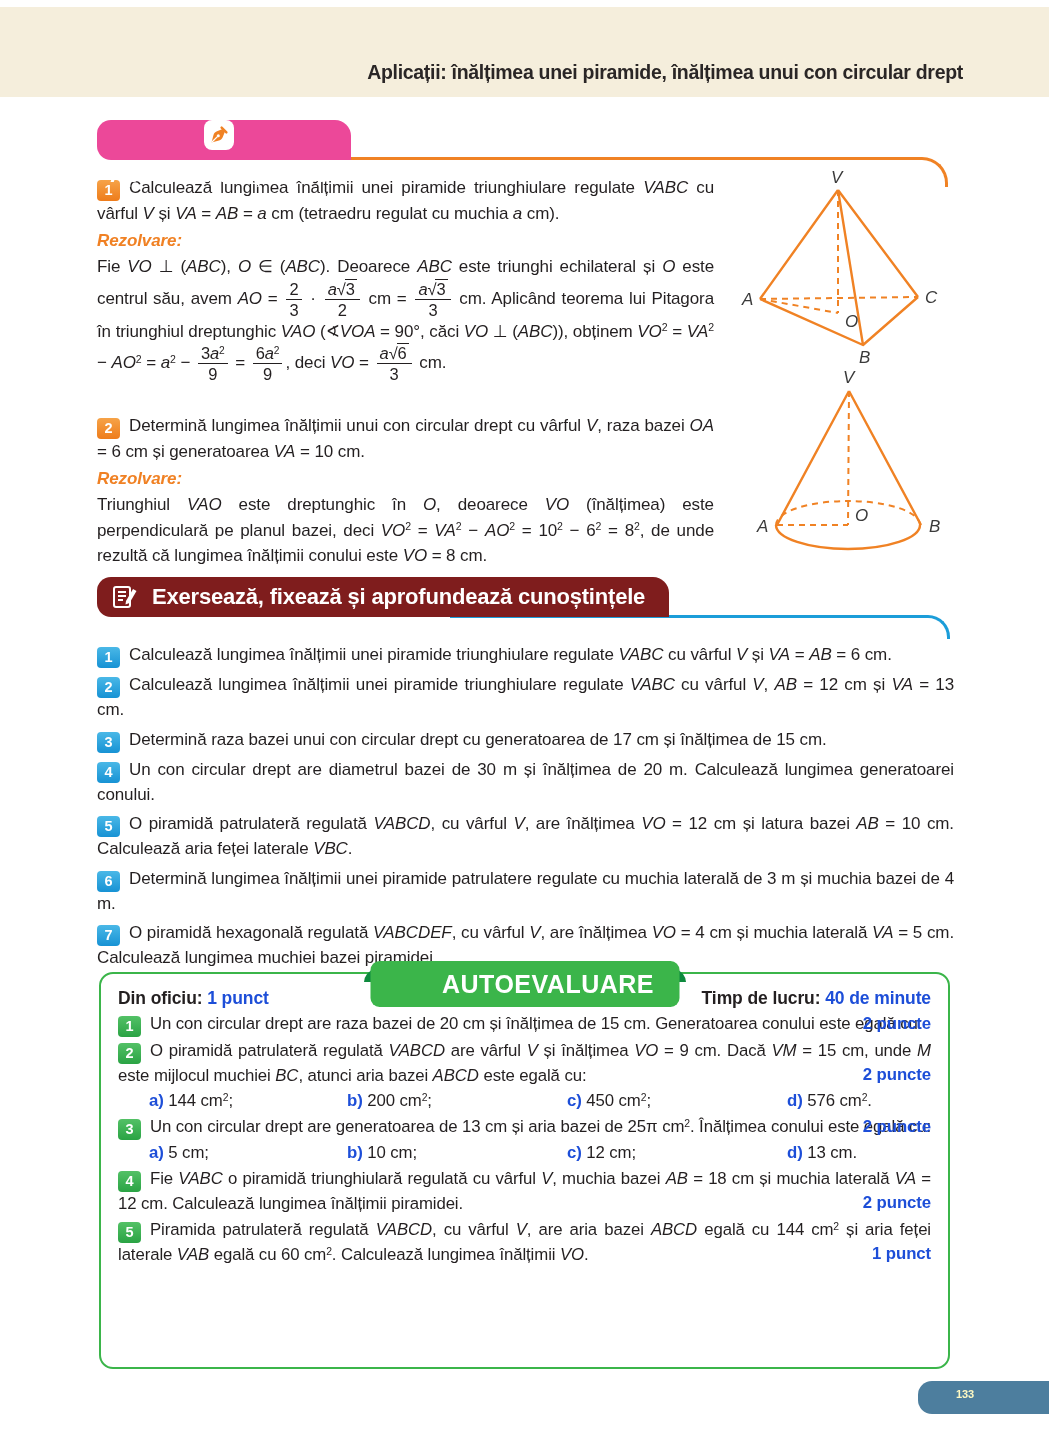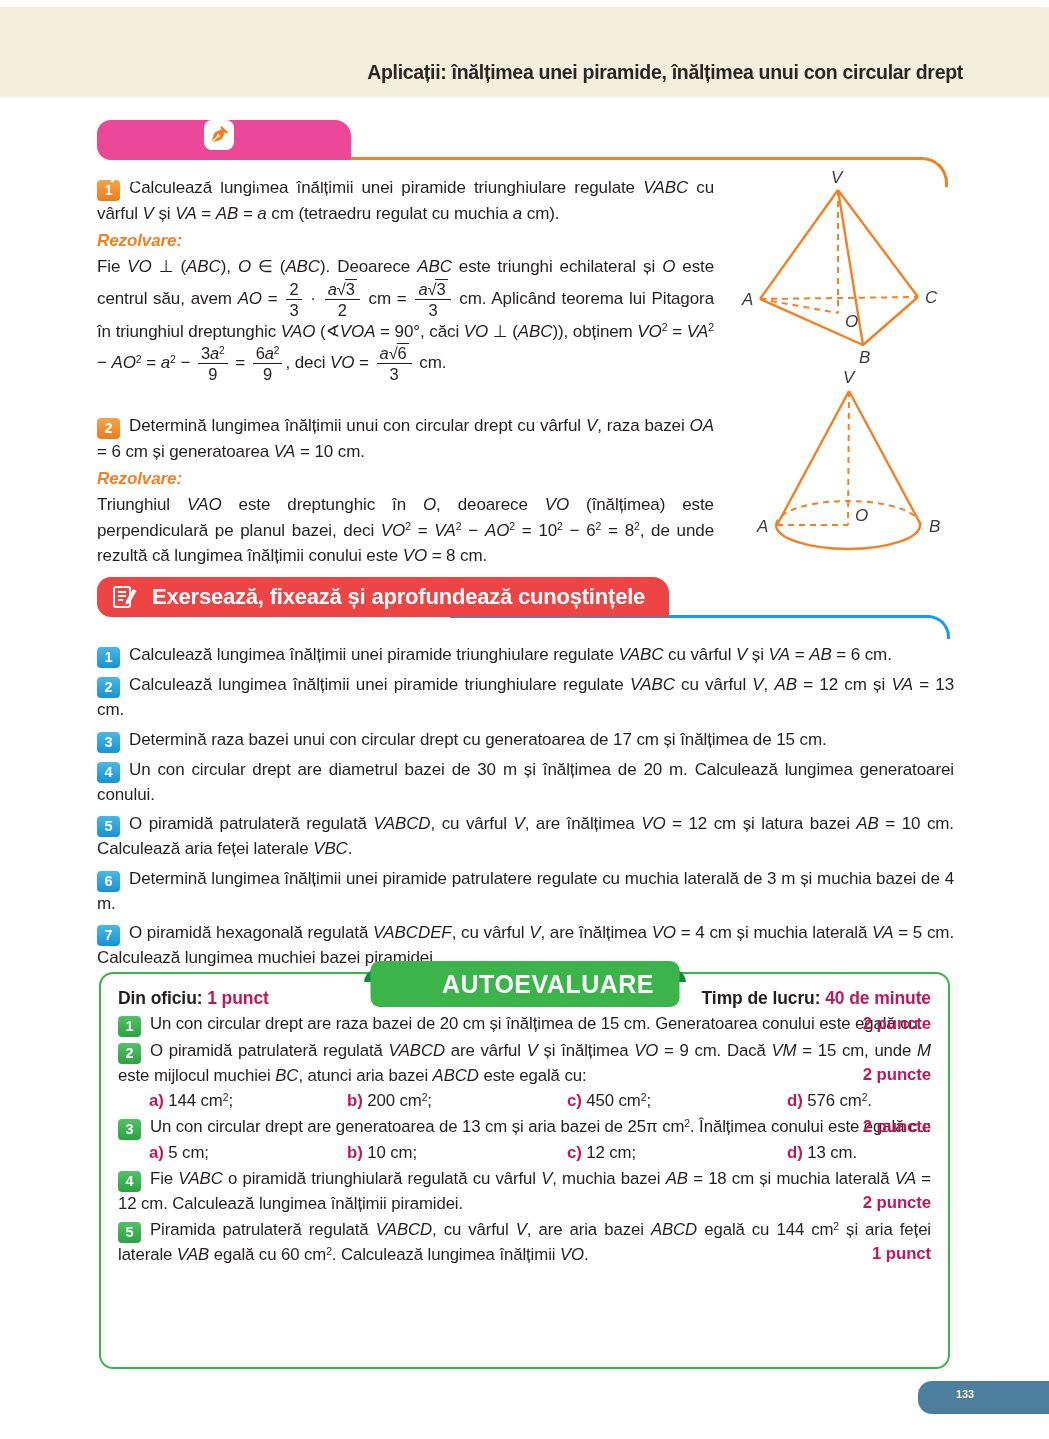--- a/index.html
+++ b/index.html
@@ -6,21 +6,21 @@
   .page{position:relative;width:1049px;height:1439px;background:#fff;overflow:hidden;
         font-family:"Liberation Sans",sans-serif;color:#231f20;letter-spacing:-0.1px;margin-top:7px;}
   
   .topband{position:absolute;left:0;top:0;width:100%;height:90px;background:#f5eedc;}
   .toptitle{position:absolute;right:86px;top:54px;font-size:19.5px;font-weight:bold;color:#2a2626;letter-spacing:-0.3px;}
   
   .badge{position:absolute;left:97px;height:40px;display:flex;align-items:center;gap:12px;
          padding:0 24px 0 13px;color:#fff;font-weight:bold;font-size:22px;z-index:2;
          border-radius:14px 16px 0 14px;letter-spacing:-0.2px;}
   .badge-orange{top:113px;background:#ec4899;flex-direction:column;}
-  .badge-blue{top:570px;background:#ef4444;}
+  .badge-blue{top:570px;background:#7f1d1d;}
   .badge-ic{width:30px;height:30px;display:flex;align-items:center;justify-content:center;flex:0 0 auto;}
   .badge-ic.tile{background:#fff;border-radius:8px;}
   .rule{position:absolute;border-top:3px solid;border-right:3px solid;z-index:1;}
   .rule-orange{left:300px;top:150px;width:645px;height:27px;border-color:#f08224;border-top-right-radius:26px;}
   .rule-blue{left:450px;top:608px;width:497px;height:21px;border-color:#1b9dd9;border-top-right-radius:22px;}
   
   .nb{display:inline-block;width:23px;height:21px;border-radius:4px;color:#fff;font-weight:bold;
       font-size:14.5px;line-height:21px;text-align:center;margin-right:9px;vertical-align:-2px;font-style:normal;}
   .nb-o{background:linear-gradient(#f6a348,#ee7c1b);}
   .nb-b{background:linear-gradient(#4ab8e7,#1792d4);}
@@ -28,21 +28,21 @@
   
   .applycol{position:absolute;left:97px;width:617px;}
   .p1col{top:168px;}
   .p2col{top:406px;}
   .stmt{margin:0;font-size:17px;line-height:26px;text-align:justify;}
   .rez{margin:1px 0;color:#f08124;font-weight:bold;font-style:italic;font-size:17px;line-height:25px;}
   .sol{margin:0;font-size:17px;line-height:25.5px;text-align:justify;}
   
   .it{font-style:italic;}
   .bd{font-weight:bold;}
-  .grn{color:#be185d;}
+  .grn{color:#1d4ed8;}
   .sup{font-size:0.62em;position:relative;top:-0.5em;line-height:0;}
   .frac{display:inline-flex;flex-direction:column;align-items:center;vertical-align:middle;margin:0 3px;line-height:1.1;font-size:0.97em;}
   .fn{border-bottom:1.5px solid #231f20;padding:0 3px 1px;white-space:nowrap;}
   .fd{padding-top:1px;}
   .sq{white-space:nowrap;}
   .rad{border-top:1.4px solid #231f20;padding:0 2px 0 1px;margin-left:-1px;}
   
   .fig{position:absolute;}
   .fig-tetra{left:725px;top:158px;}
   .fig-cone{left:740px;top:362px;}

